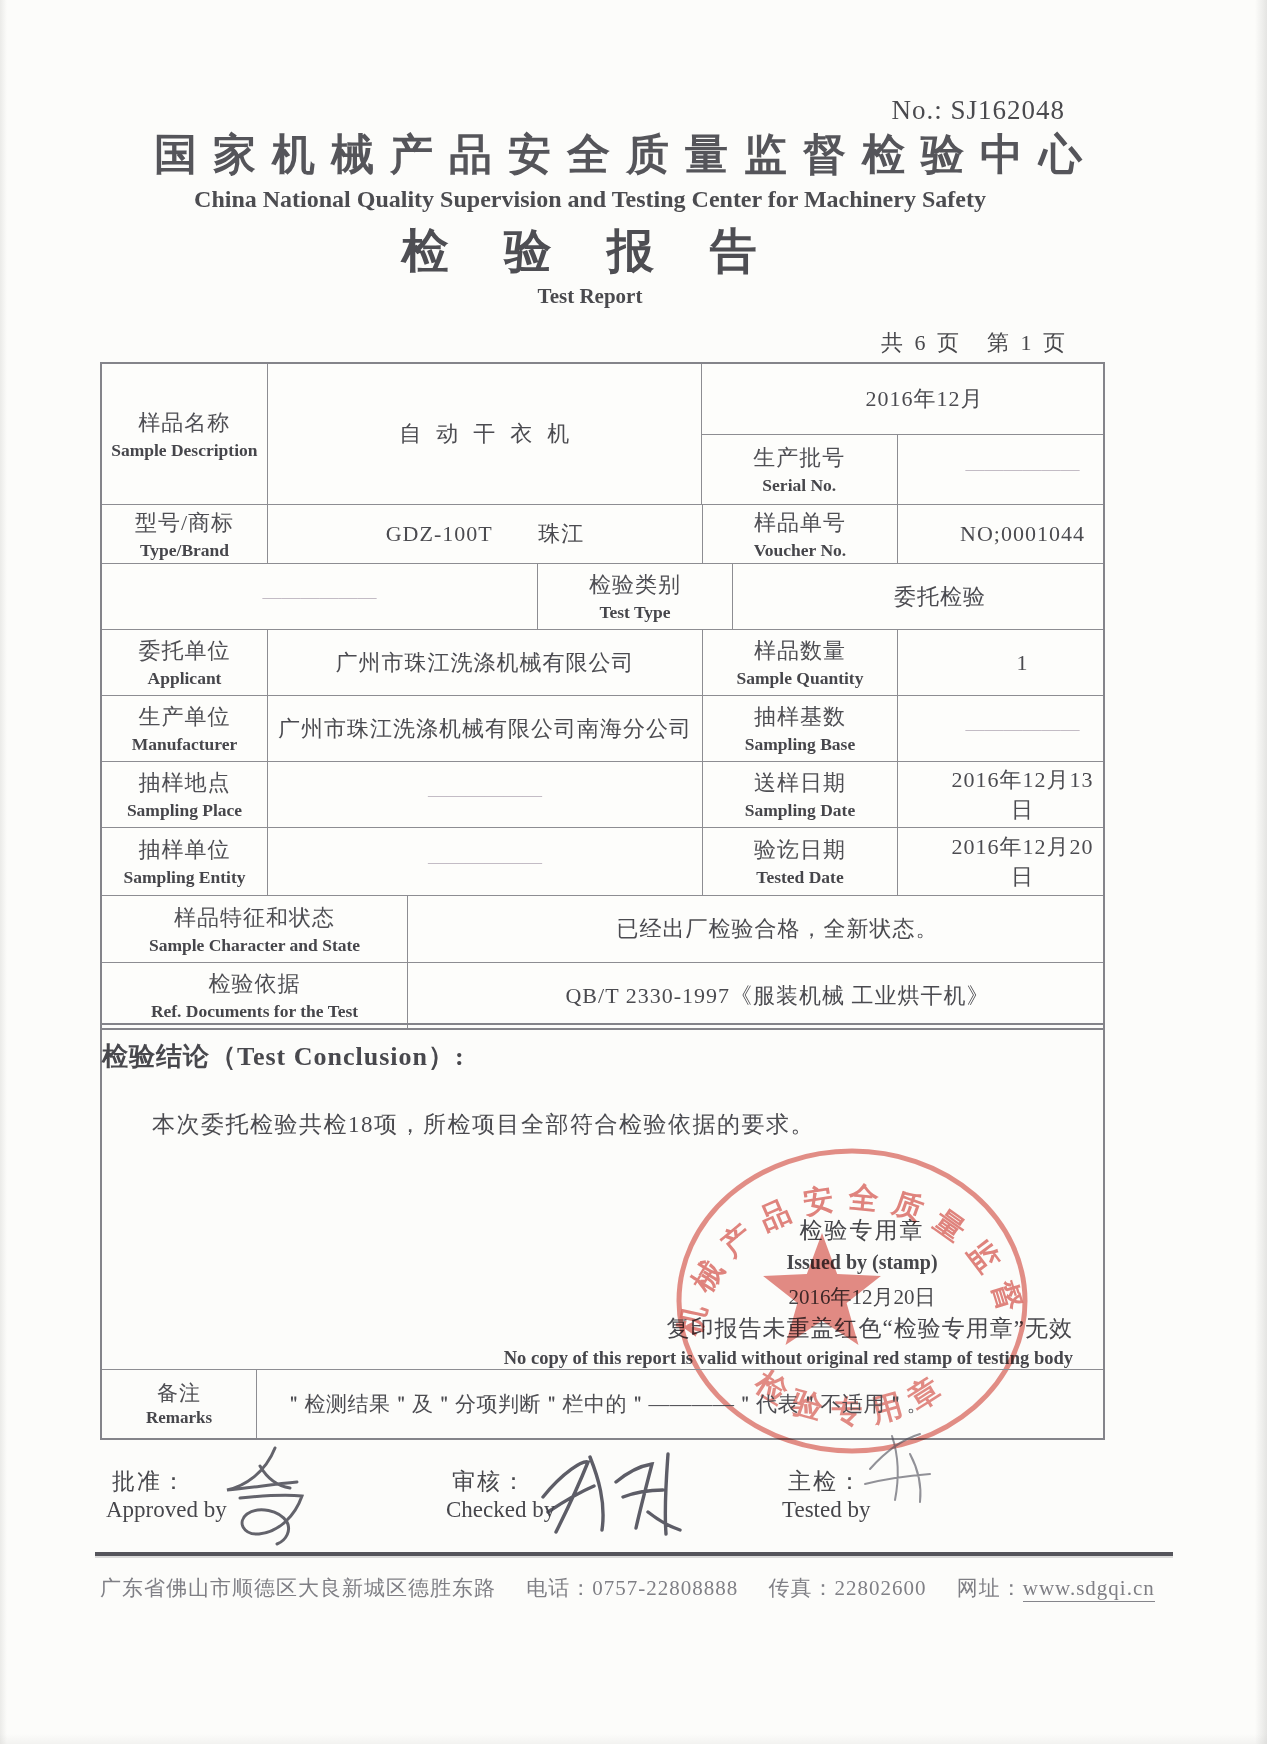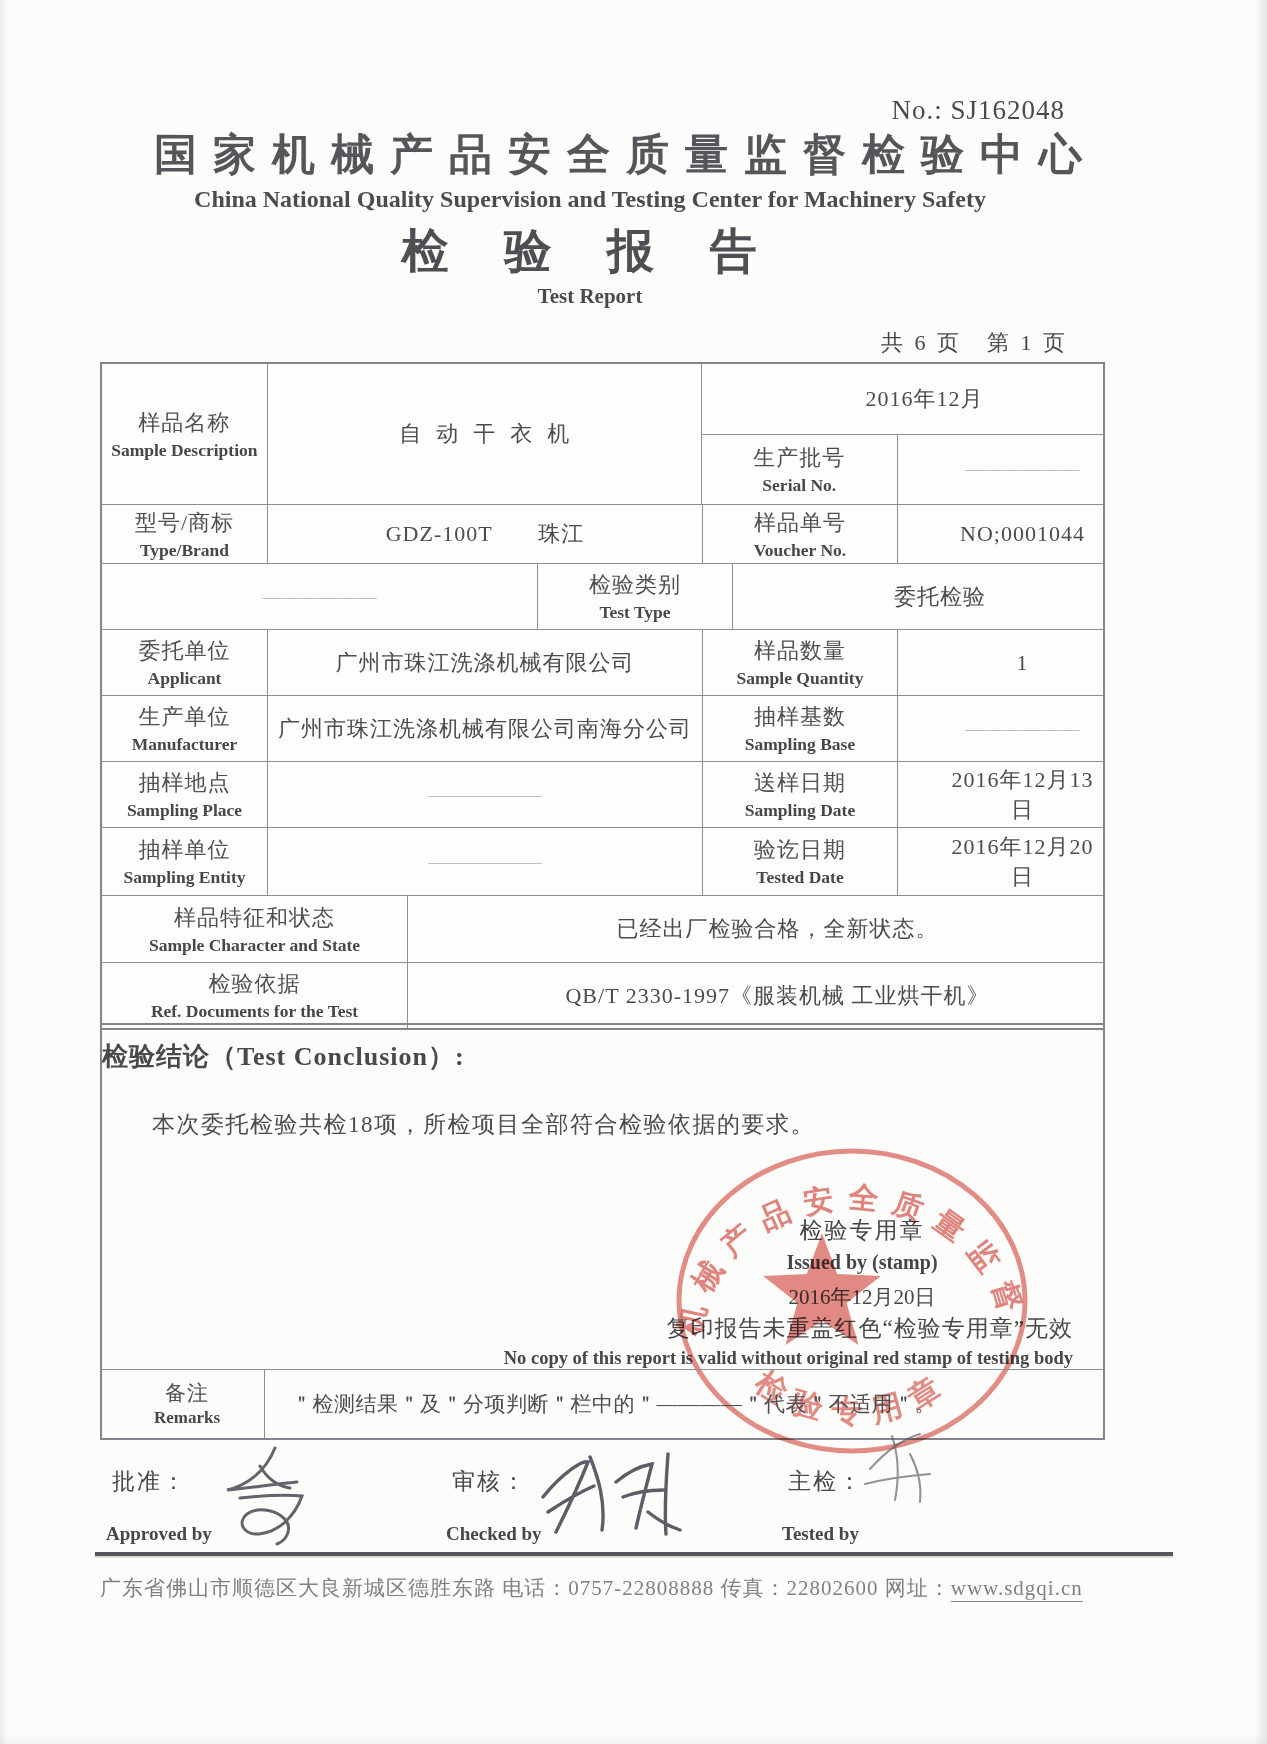--- a/index.html
+++ b/index.html
@@ -42,38 +42,38 @@
   
   .cbox{position:absolute;left:100px;top:1023px;width:1005px;height:417px;border:2px solid #84848a;box-sizing:border-box;}
   .cbox .abs{position:absolute;}
   .c-head{left:0;top:14px;font-size:26px;font-weight:600;letter-spacing:1px;color:#48484d;text-align:center;}
   .c-body{left:50px;top:84px;font-size:23px;letter-spacing:1.5px;color:#4b4b50;}
   .s1{left:640px;top:190px;width:240px;text-align:center;font-size:23px;letter-spacing:2px;}
   .s2{left:640px;top:226px;width:240px;text-align:center;font-size:20px;font-weight:bold;}
   .s3{left:640px;top:258px;width:240px;text-align:center;font-size:21px;}
   .s4{right:30px;top:288px;font-size:23px;letter-spacing:1px;color:#48484d;}
   .s5{right:30px;top:323px;font-size:18.5px;font-weight:bold;color:#46464b;}
-  .remarks{position:absolute;left:0;right:0;bottom:0;height:68px;border-top:1.5px solid #8d8d92;display:flex;padding-left:8px;}
+  .remarks{position:absolute;left:0;right:0;bottom:0;height:68px;border-top:1.5px solid #8d8d92;display:flex;}
   .rem-lab{width:155px;border-right:1.5px solid #8d8d92;box-sizing:border-box;display:flex;flex-direction:column;justify-content:center;align-items:center;}
   .rem-lab .cn{font-size:21px;line-height:28px;}
   .rem-lab .en{font-size:17px;line-height:22px;}
   .rem-text{flex:1;display:flex;align-items:center;padding-left:26px;font-size:21px;letter-spacing:.5px;color:#4c4c51;}
 
   .stamp{position:absolute;left:558px;top:118px;mix-blend-mode:multiply;opacity:.88;}
 
   
   .sig-group{position:absolute;}
   .sig-cn{font-size:23px;letter-spacing:2px;color:#48484d;}
-  .sig-en{font-size:19px;font-weight:bold;margin-top:26px;margin-left:-6px;color:#46464b;}
+  .sig-en{font-size:23px;font-weight:normal;margin-top:0;margin-left:-6px;color:#46464b;}
   .sigsvg{position:absolute;}
 
   
   .foot-line{position:absolute;left:95px;top:1552px;width:1078px;height:4px;background:#55555b;box-shadow:0 2px 0 rgba(120,120,125,.25);}
   .address{position:absolute;left:100px;top:1574px;font-size:21px;color:#7f7f85;letter-spacing:1px;white-space:nowrap;}
-  .address .gap{}
+  .address .gap{margin-left:24px;}
   .address .web{border-bottom:1.5px solid #85858b;padding-bottom:1px;}
 </style>
 </head>
 <body>
 
 <div class="page">
 
   <div class="abs doc-no">No.: SJ162048</div>
   <div class="abs ctr org-cn">国家机械产品安全质量监督检验中心</div>
   <div class="abs ctr org-en">China National Quality Supervision and Testing Center for Machinery Safety</div>

